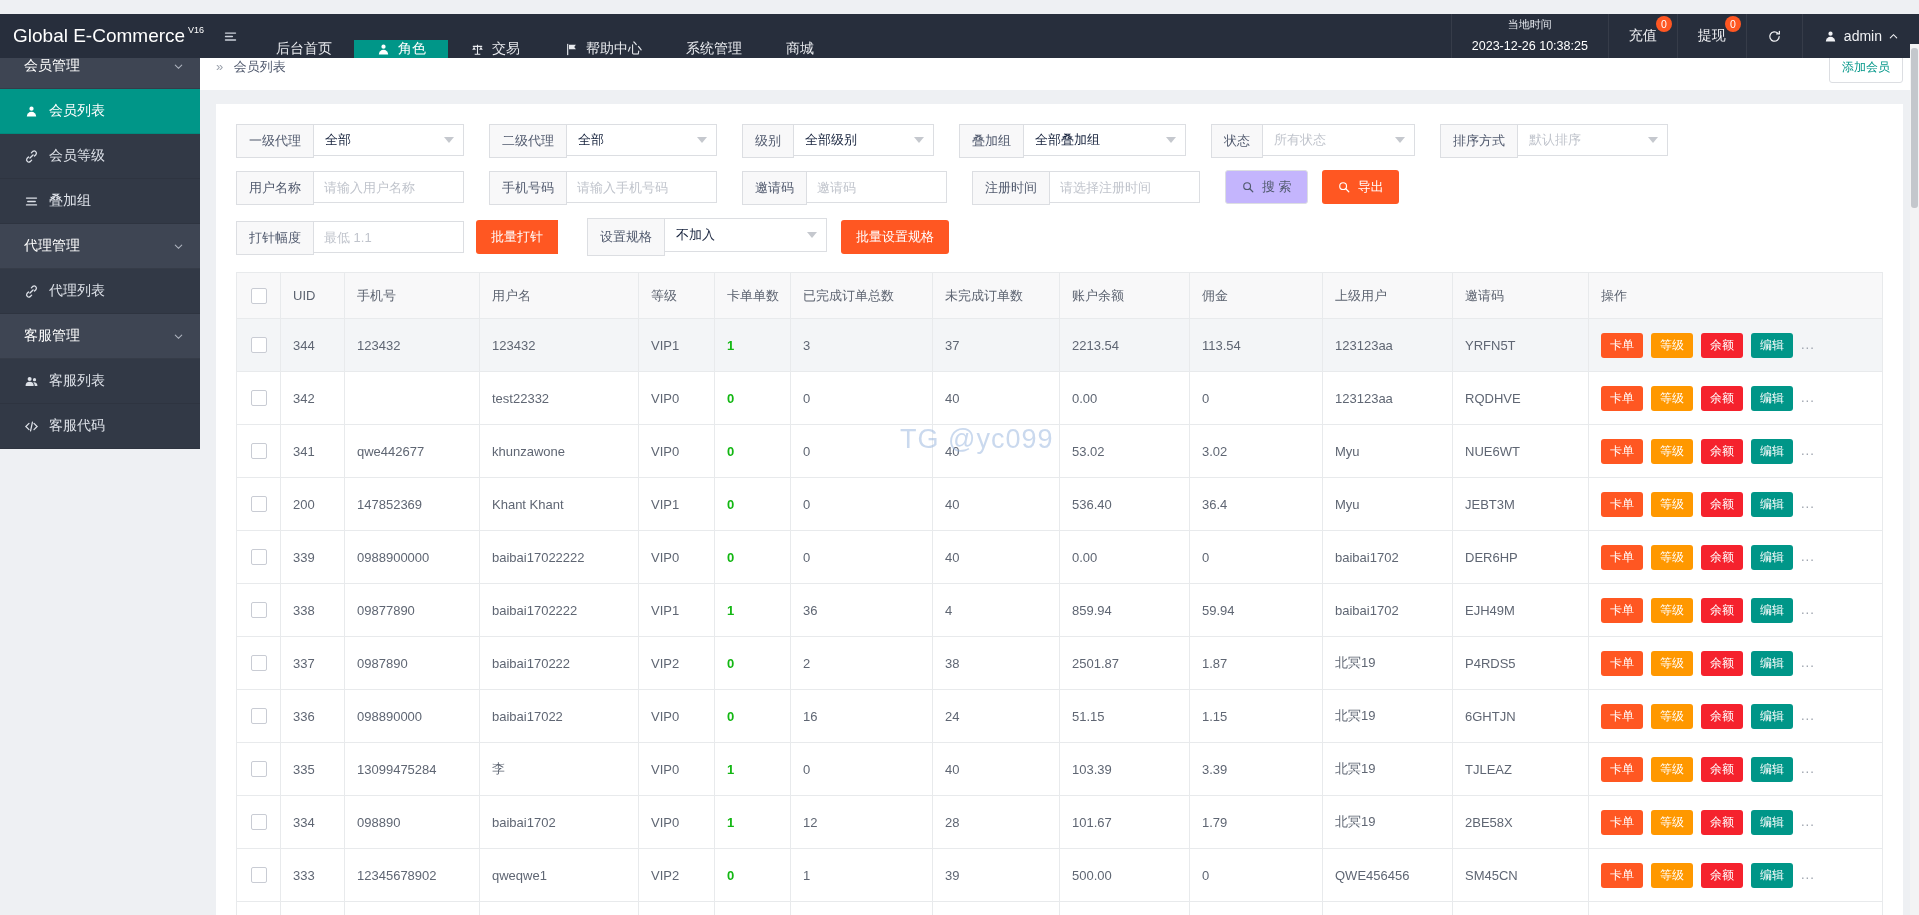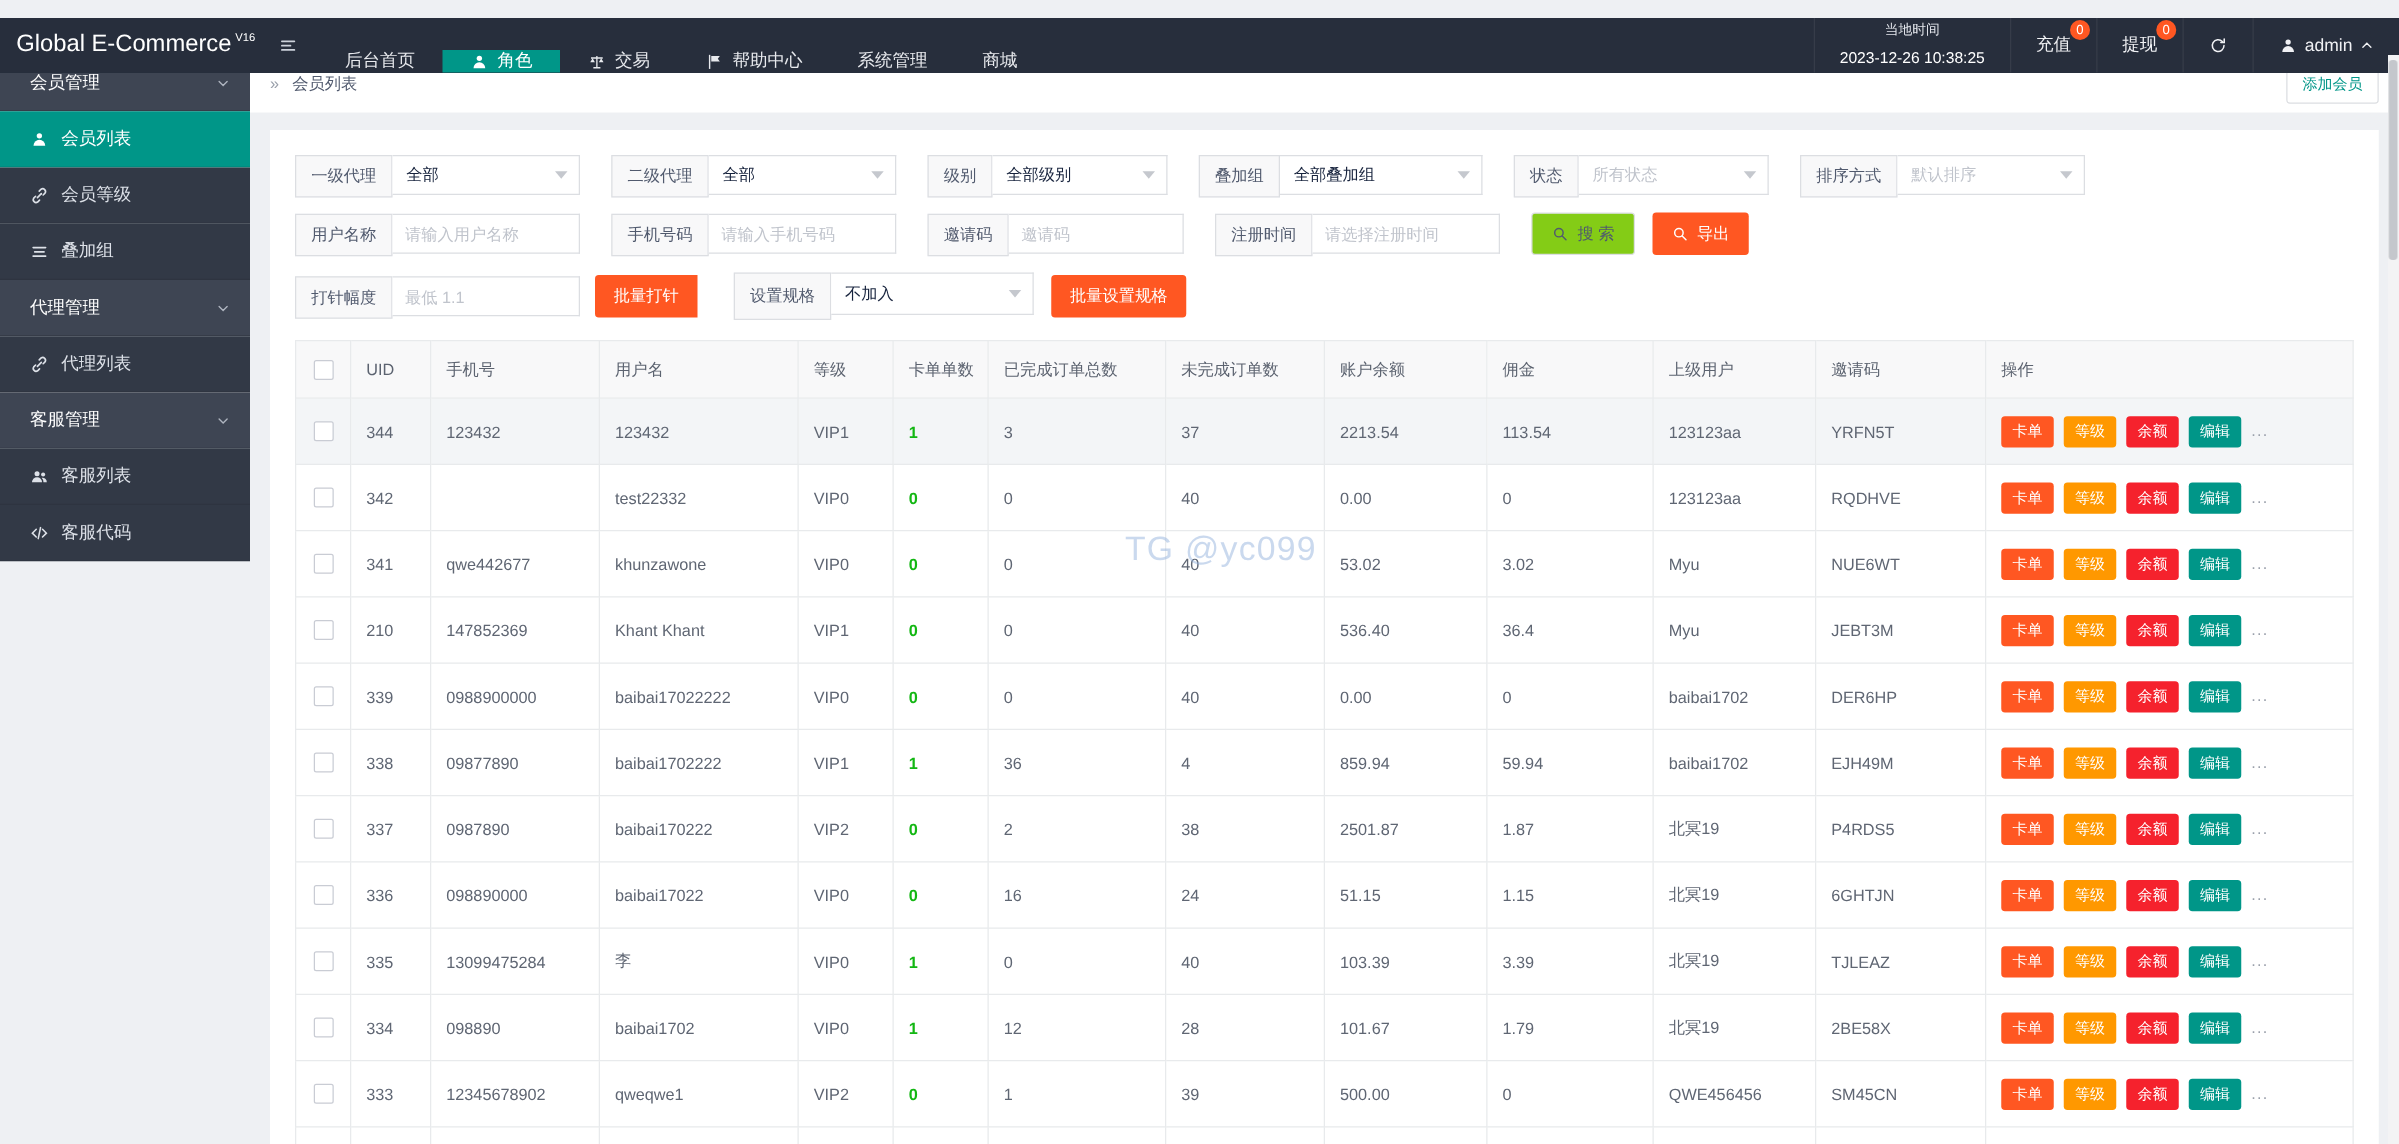--- a/index.html
+++ b/index.html
@@ -56,21 +56,21 @@
     border-left:none;background:#fff;padding:0 9px 0 11px;font-size:13px;color:#17233d;cursor:pointer}
   .ig-field.muted .val{color:#c0c4cc}
   .caret{width:0;height:0;border-left:5px solid transparent;border-right:5px solid transparent;
     border-top:6px solid #c5c8ce;margin-left:8px}
   .ig-input{border:1px solid #dcdee2;border-left:none;padding:12px 10px;font-size:13px;color:#17233d;
     outline:none;font-family:inherit;background:#fff}
   .ig-input::placeholder{color:#c0c4cc}
   .btn{height:34px;display:inline-flex;align-items:center;gap:7px;padding:0 15px;font-size:13px;
     border-radius:3px;cursor:pointer;border:none;font-family:inherit;white-space:nowrap}
   .btn .icn svg{width:14px;height:14px}
-  .btn-plain{background:#84cc16;border:1px solid #dcdee2;color:#515a6e}
+  .btn-plain{background:#c4b5fd;border:1px solid #dcdee2;color:#515a6e}
   .btn-orange{background:#ff5722;color:#fff}
 
   
   table{width:100%;border-collapse:collapse;margin-top:16px;table-layout:fixed}
   th,td{border:1px solid #e8eaec;font-size:13px;padding:0 12px;text-align:left;overflow:hidden;white-space:nowrap}
   th{height:46px;background:#f8f8f9;color:#5c6370;font-weight:400}
   td{height:53px;color:#5f6673;background:#fff}
   tr.hl td{background:#f3f5f7}
   .col-check{text-align:center;padding:0}
   .checkbox{width:16px;height:16px;border:1px solid #c9ccd4;border-radius:2px;background:#fff;
@@ -441,21 +441,21 @@
               <td>0</td>
               <td>40</td>
               <td>53.02</td>
               <td>3.02</td>
               <td>Myu</td>
               <td>NUE6WT</td>
               <td><span class="abtn" style="background: rgb(255, 87, 34);">卡单</span><span class="abtn" style="background: rgb(255, 152, 0);">等级</span><span class="abtn" style="background: rgb(245, 34, 45);">余额</span><span class="abtn" style="background: rgb(0, 150, 136);">编辑</span><span class="more">...</span></td>
             </tr>
             <tr>
               <td class="col-check"><span class="checkbox"></span></td>
-              <td>210</td>
+              <td>200</td>
               <td>147852369</td>
               <td>Khant Khant</td>
               <td>VIP1</td>
               <td><span class="green">0</span></td>
               <td>0</td>
               <td>40</td>
               <td>536.40</td>
               <td>36.4</td>
               <td>Myu</td>
               <td>JEBT3M</td>

